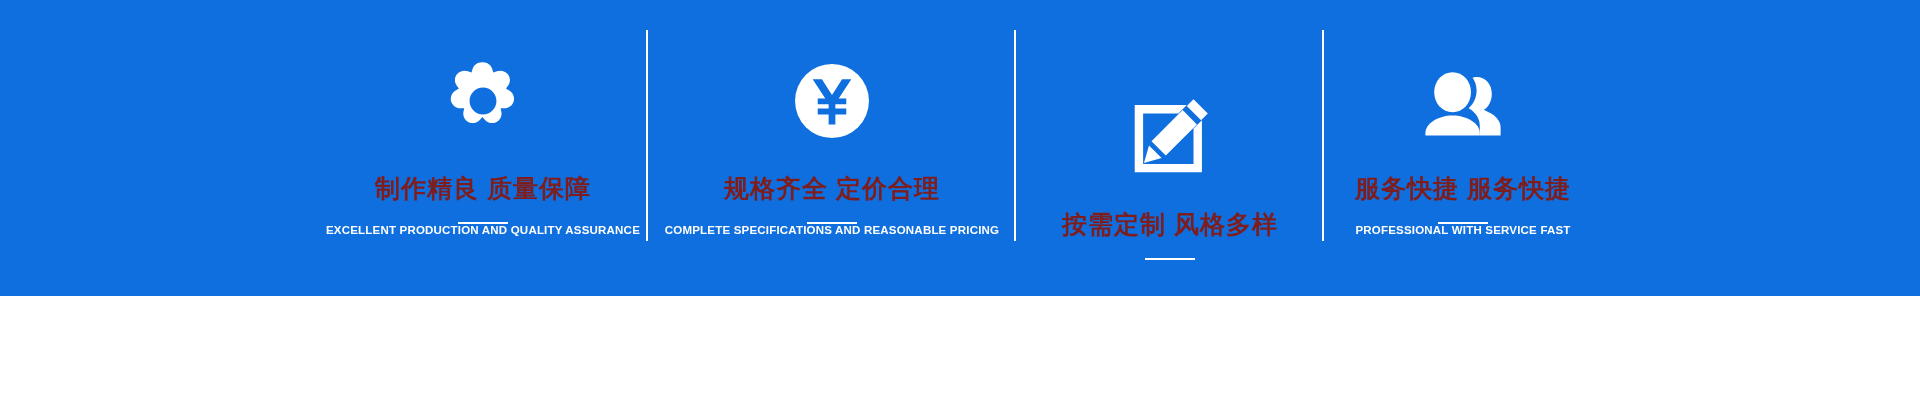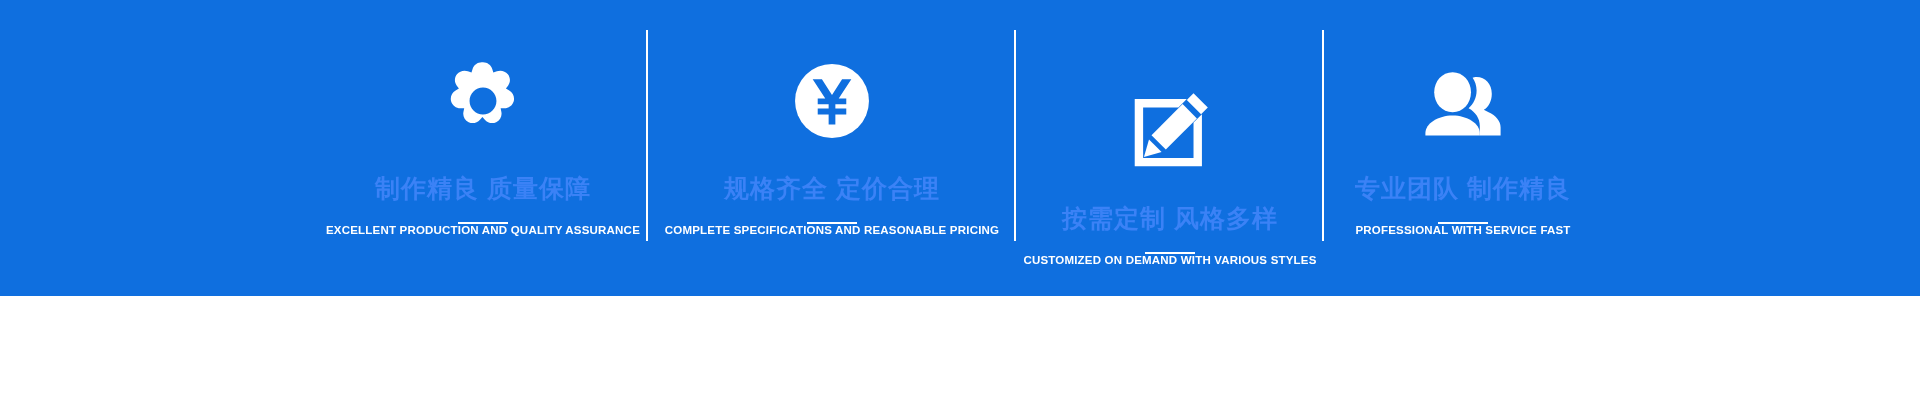--- a/index.html
+++ b/index.html
@@ -75,21 +75,21 @@
     align-items: center;
     justify-content: center;
   }
 
   .icon-wrap svg {
     display: block;
   }
 
   .feature-title {
     margin-top: 26px;
-    color: #3b82f6;
+    color: #7f1d1d;
     font-size: 25px;
     font-weight: bold;
     letter-spacing: 1px;
     line-height: 1.2;
     white-space: nowrap;
     text-align: center;
   }
 
   .rule {
     margin-top: 19px;
@@ -154,32 +154,31 @@
       <div class="icon-wrap">
         <svg width="84" height="84" viewBox="0 0 100 100" aria-hidden="true">
           <path fill="#ffffff" d="M8 12 h62 l-10 10 h-42 v60 h60 v-42 l10-10 v62 h-80 z"></path>
           <path fill="#ffffff" d="M78 5 l17 17 -8 8 -17-17 z"></path>
           <path fill="#ffffff" d="M65 18 l17 17 -37 37 -17-17 z"></path>
           <path fill="#ffffff" d="M25 60 l15 15 -21 6 z"></path>
         </svg>
       </div>
       <div class="feature-title">按需定制 风格多样</div>
       <div class="rule"></div>
-      <div class="feature-subtitle">CUSTOMIZED ON DEMAND WITH VARIOUS STYLES</div>
       <div class="divider-v"></div>
     </div>
 
     <div class="feature col-3">
       <div class="icon-wrap">
         <svg width="88" height="84" viewBox="0 0 110 100" aria-hidden="true">
           <path fill="#ffffff" d="M72 20 c11 0 19 9 19 21 0 9-4 17-10 20 2 1 4 2 6 3 9 4 15 11 15 19 v10 h-26 v-12 c0-9-5-17-14-22 6-5 10-13 10-22 0-6-2-12-5-16 1-.5 3-1 5-1 z"></path>
           <path fill="#ffffff" d="M42 14 c13 0 23 11 23 25 0 14-10 25-23 25 -13 0-23-11-23-25 0-14 10-25 23-25 z"></path>
           <path fill="#ffffff" d="M42 68 c18 0 34 10 34 22 v3 h-68 v-3 c0-12 16-22 34-22 z"></path>
         </svg>
       </div>
-      <div class="feature-title">专业团队 制作精良</div>
+      <div class="feature-title">服务快捷 服务快捷</div>
       <div class="rule"></div>
       <div class="feature-subtitle">PROFESSIONAL WITH SERVICE FAST</div>
 
     </div>
 
   </div>
 </div>
 
 </body></html>

